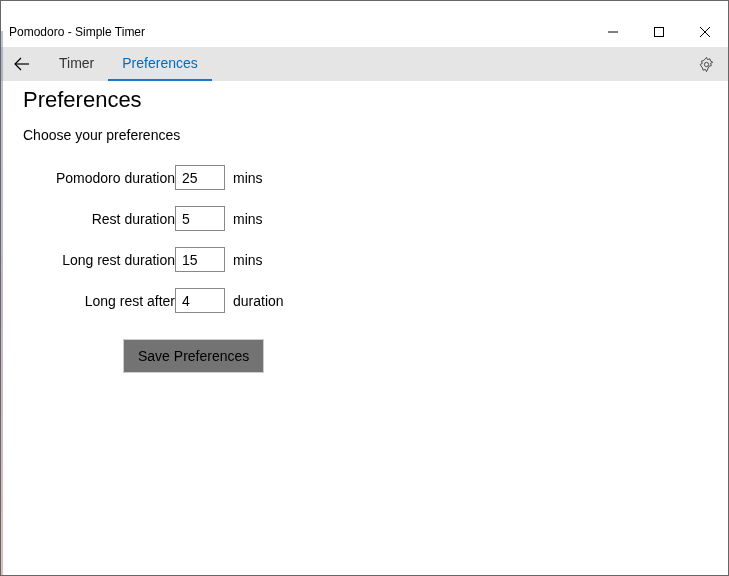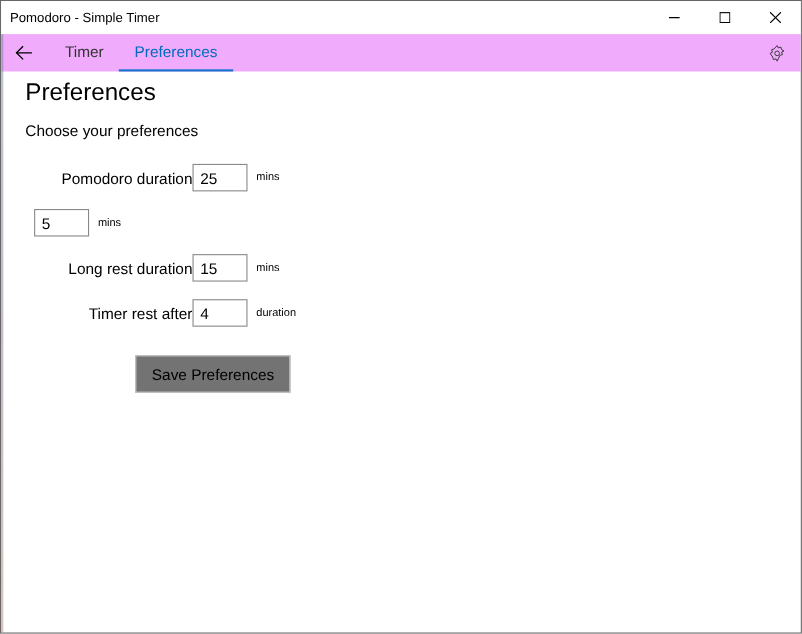--- a/index.html
+++ b/index.html
@@ -17,20 +17,21 @@
       overflow: hidden;
       border: 1px solid #666;
       position: relative;
     }
     .titlebar {
       display: flex;
       align-items: center;
       height: 30px;
       padding-left: 8px;
       background: #fff;
+      margin-top: 16px;
     }
     .titlebar-title {
       font-size: 12px;
       color: #000;
       flex: 1;
     }
     .titlebar-buttons {
       display: flex;
       height: 100%;
     }
@@ -45,21 +46,21 @@
       cursor: pointer;
     }
     .titlebar-btn svg {
       stroke: #000;
       fill: none;
     }
     .navbar {
       display: flex;
       align-items: center;
       height: 34px;
-      background: #f0abfc;
+      background: #e5e5e5;
       padding: 0 6px;
     }
     .back-btn {
       width: 30px;
       height: 30px;
       display: flex;
       align-items: center;
       justify-content: center;
       cursor: pointer;
     }
@@ -128,21 +129,21 @@
     .form-input {
       width: 50px;
       height: 25px;
       border: 1px solid #888;
       padding: 0 6px;
       font-size: 14px;
       font-family: inherit;
     }
     .form-unit {
       margin-left: 8px;
-      font-size: 10px;
+      font-size: 14px;
     }
     .save-btn {
       margin-top: 10px;
       margin-left: 100px;
       padding: 8px 14px;
       background: #737373;
       border: 1px solid #cccccc;
       font-size: 14px;
       font-family: inherit;
       cursor: pointer;
@@ -206,32 +207,33 @@
   <h1 class="page-title">Preferences</h1>
   <div class="subtitle">Choose your preferences</div>
 
   <div class="form-row">
     <div class="form-label">Pomodoro duration</div>
     <input class="form-input" type="text" value="25" style="">
     <div class="form-unit">mins</div>
   </div>
 
   <div class="form-row">
+    <div class="form-label">Rest duration</div>
     <input class="form-input" type="text" value="5" style="">
     <div class="form-unit">mins</div>
   </div>
 
   <div class="form-row">
     <div class="form-label">Long rest duration</div>
     <input class="form-input" type="text" value="15" style="">
     <div class="form-unit">mins</div>
   </div>
 
   <div class="form-row">
-    <div class="form-label">Timer rest after</div>
+    <div class="form-label">Long rest after</div>
     <input class="form-input" type="text" value="4" style="">
     <div class="form-unit">duration</div>
   </div>
 
   <button class="save-btn">Save Preferences</button>
 </div>
 
 <div class="left-edge"></div>
 
 </body></html>

